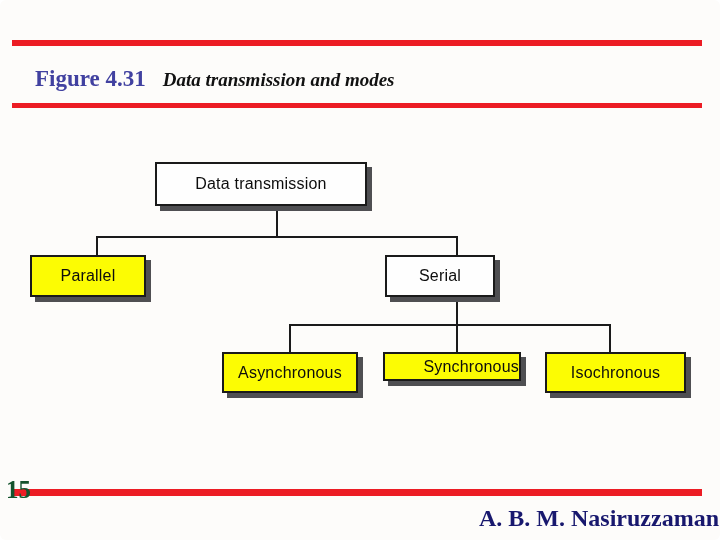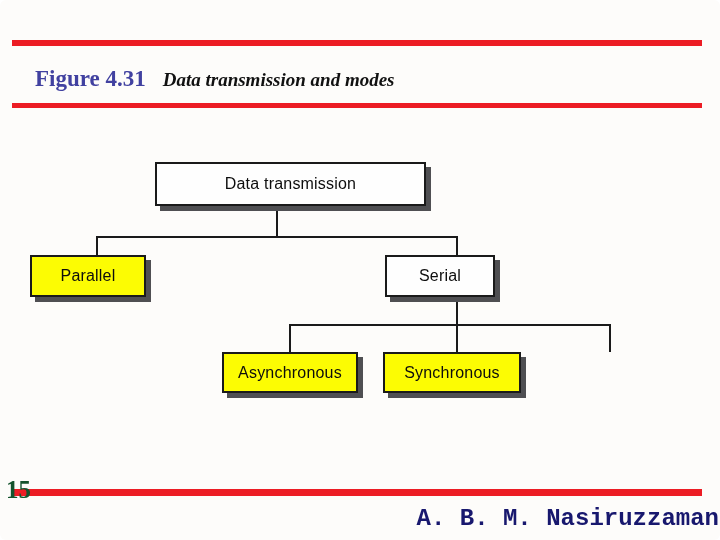--- a/index.html
+++ b/index.html
@@ -61,39 +61,39 @@
     border: 2px solid #1a1a1a;
     box-shadow: 5px 5px 0 #4f4f52;
     box-sizing: border-box;
     font-size: 16px;
     letter-spacing: 0.2px;
     color: #0d0d0d;
     background: #fefefe;
   }
   .node-yellow { background: #fcfc03; }
 
-  .node-data-transmission { left: 155px; top: 162px; width: 271px; height: 44px; }
+  .node-data-transmission { left: 155px; top: 162px; width: 212px; height: 44px; }
   .node-parallel          { left: 30px;  top: 255px; width: 116px; height: 42px; }
   .node-serial            { left: 385px; top: 255px; width: 110px; height: 42px; }
   .node-asynchronous      { left: 222px; top: 352px; width: 136px; height: 41px; }
-  .node-synchronous       { left: 383px; top: 352px; width: 138px; height: 41px; }
+  .node-synchronous       { left: 383px; top: 352px; width: 138px; height: 29px; justify-content: flex-end; }
   .node-isochronous       { left: 545px; top: 352px; width: 141px; height: 41px; }
 
   .page-number {
     position: absolute;
     left: 6px; top: 476px;
     font-family: "Liberation Serif", serif;
     font-weight: bold;
     font-size: 25px;
     color: #14532d;
   }
   .author {
     position: absolute;
     right: 1px; top: 505px;
-    font-family: Liberation Mono, monospace;
+    font-family: Liberation Serif, serif;
     font-weight: bold;
     font-size: 24px;
     color: #18186e;
   }
 </style>
 </head>
 <body>
 
 <div class="slide">
 
@@ -132,20 +132,23 @@
   </div>
 
   <div class="node node-yellow node-asynchronous">
     <span>Asynchronous</span>
   </div>
 
   <div class="node node-yellow node-synchronous">
     <span>Synchronous</span>
   </div>
 
+  <div class="node node-yellow node-isochronous">
+    <span>Isochronous</span>
+  </div>
 
   <div class="rule rule-footer"></div>
 
   <div class="page-number">15</div>
 
   <div class="author">A. B. M. Nasiruzzaman</div>
 
 </div>
 
 </body></html>

